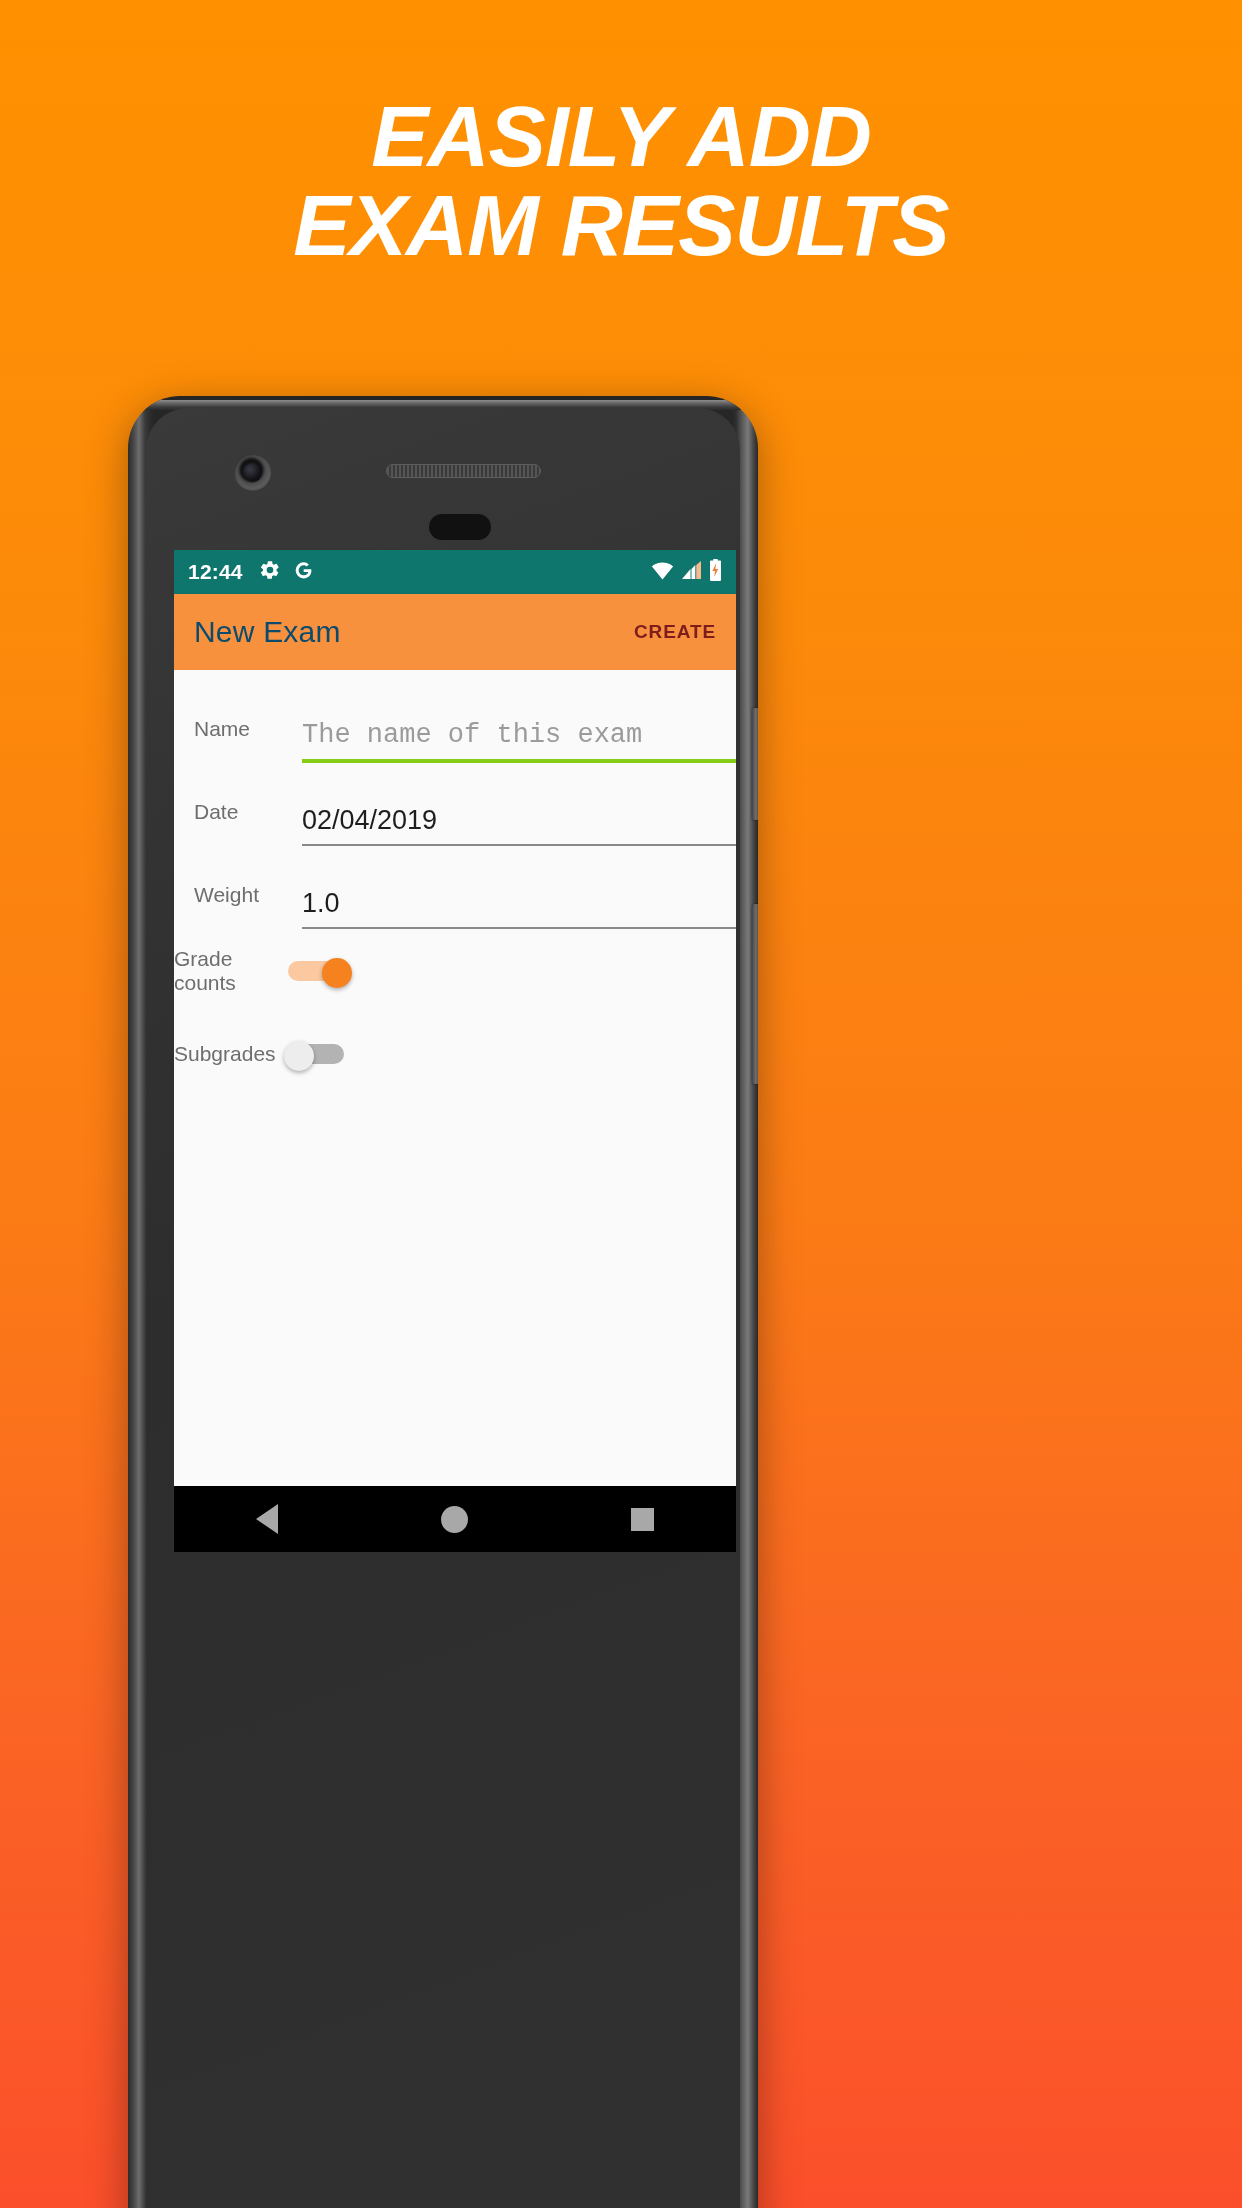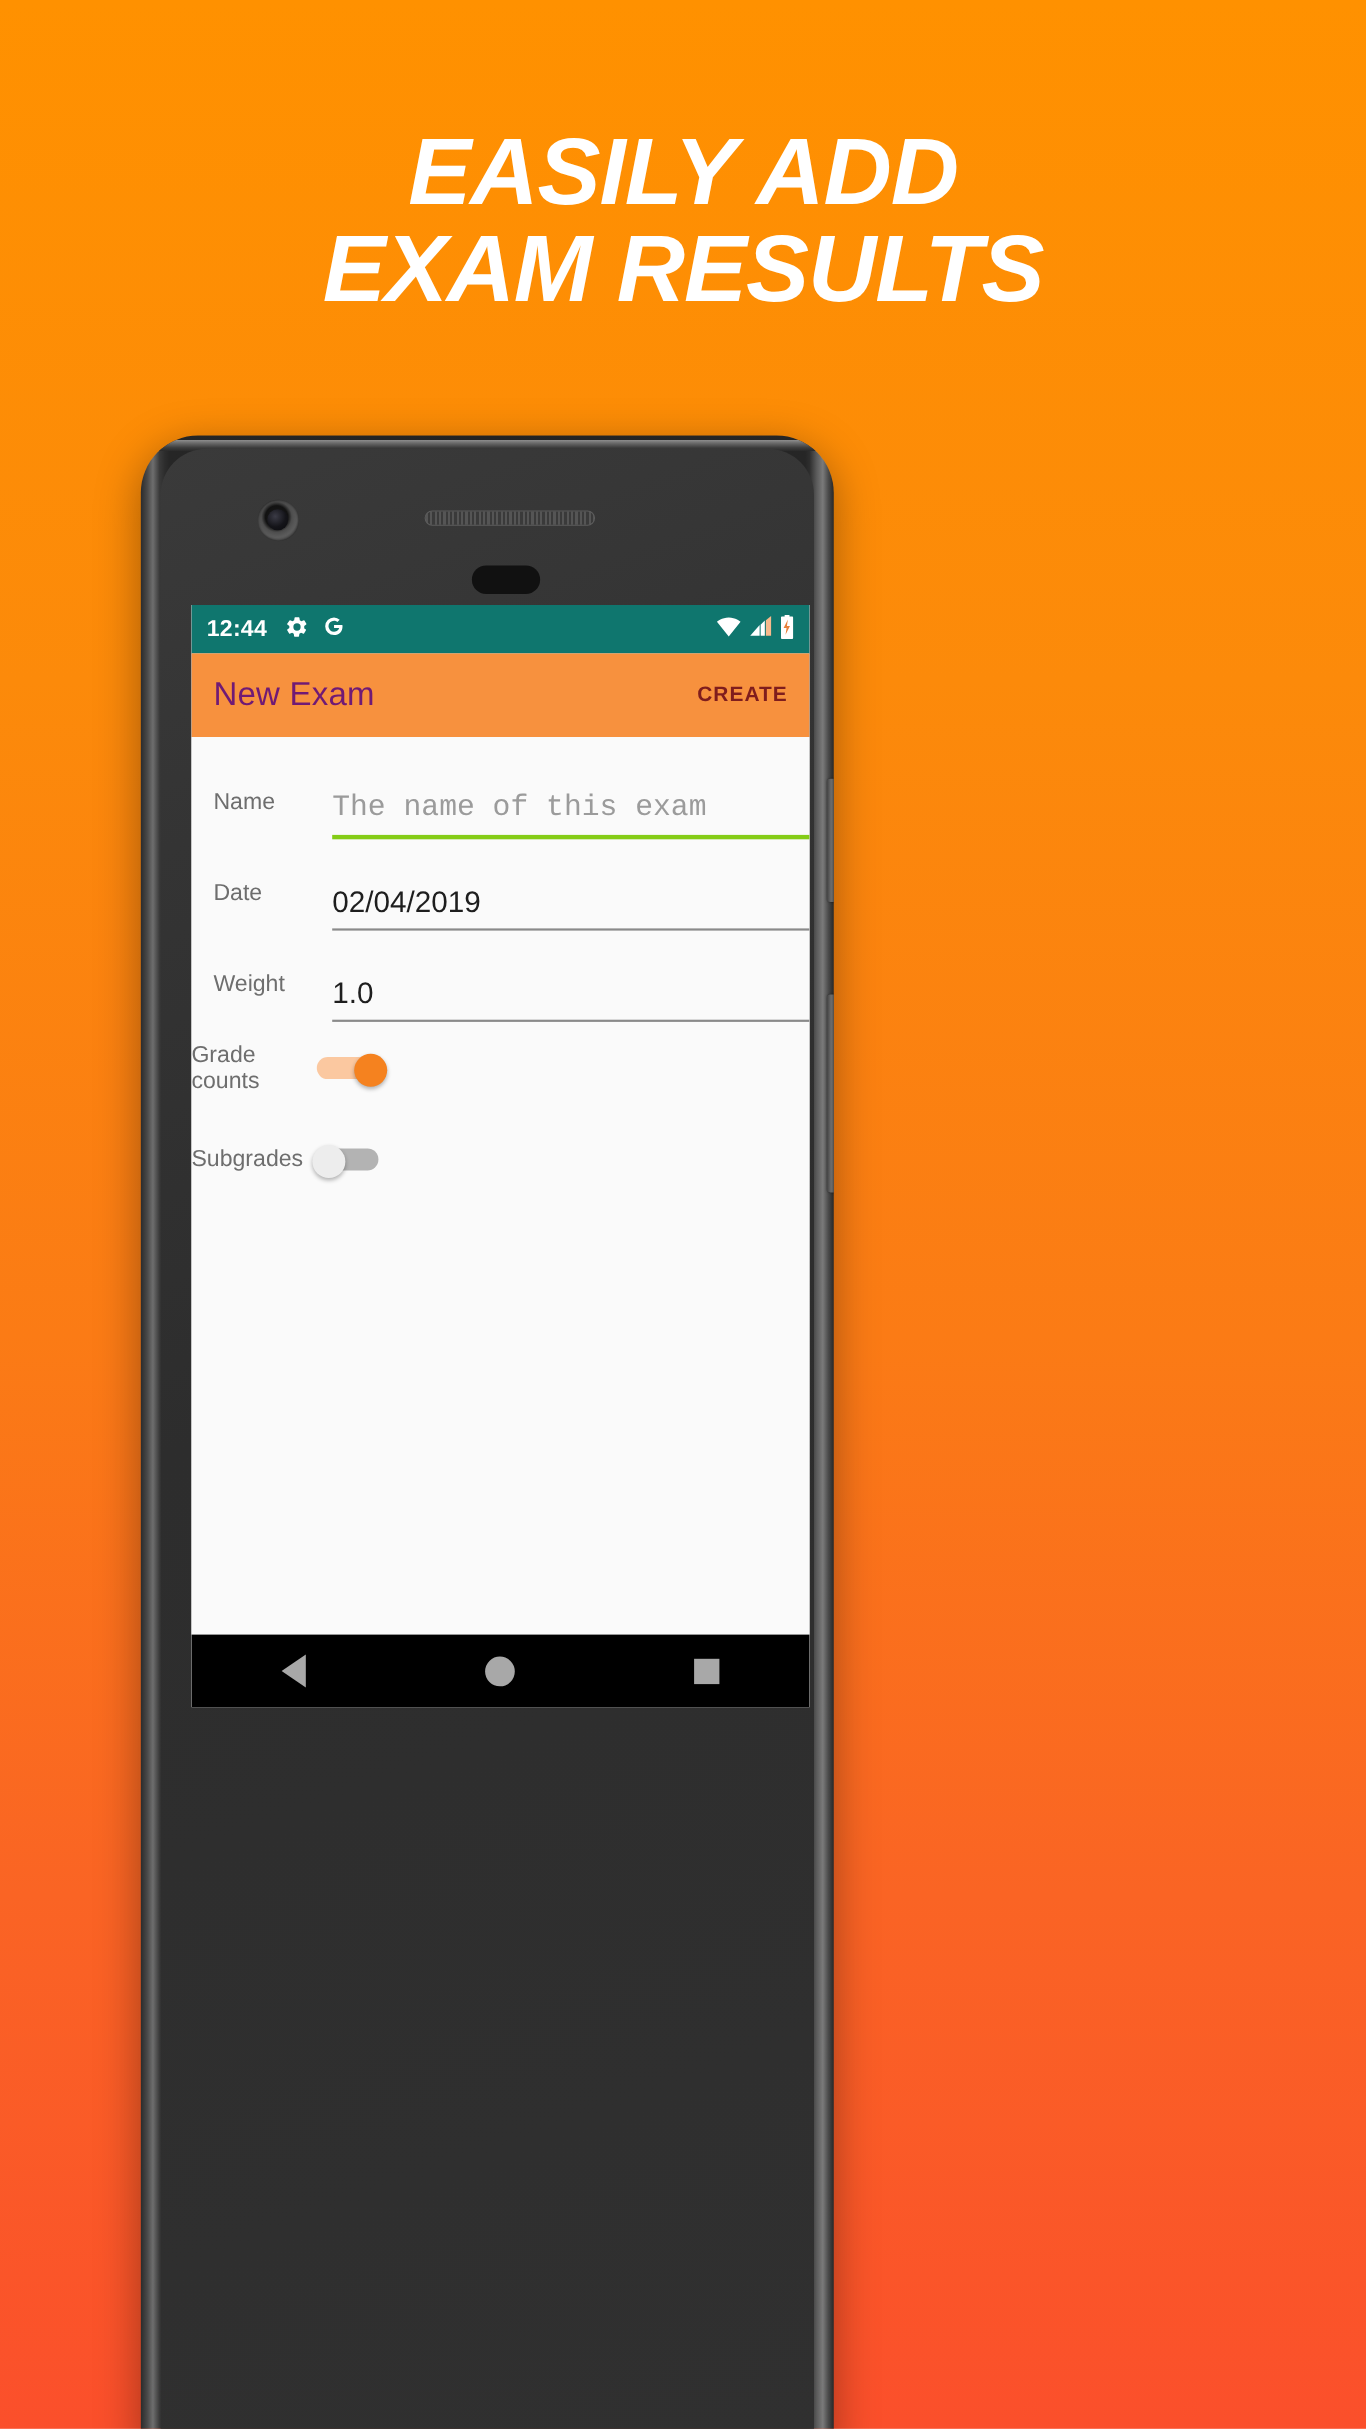--- a/index.html
+++ b/index.html
@@ -5,21 +5,21 @@
   * { margin:0; padding:0; box-sizing:border-box; }
   html,body { width:1242px; height:2208px; overflow:hidden; }
   body {
     font-family:"Liberation Sans", sans-serif;
     background:linear-gradient(180deg,#FF9100 0%,#FC8A0A 28%,#FB7B15 55%,#FA6424 78%,#FB4F2B 100%);
     position:relative;
   }
 
   
   .headline {
-    position:absolute; top:112px; left:0; width:1242px;
+    position:absolute; top:92px; left:0; width:1242px;
     text-align:center; color:#FFFFFF;
     font-size:86px; line-height:1.03;
     font-weight:bold; font-style:italic;
     letter-spacing:-1px;
     font-family:"Liberation Sans", sans-serif;
   }
   .headline .hl-line { display:block; white-space:nowrap; }
 
   
   .phone {
@@ -96,21 +96,21 @@
   .sb-left-icons { display:flex; align-items:center; gap:12px; margin-left:16px; }
   .sb-spacer { flex:1; }
   .sb-right-icons { display:flex; align-items:center; gap:7px; }
   .ic { display:block; }
 
   .appbar {
     height:76px; flex:0 0 76px; background:#F7913E;
     display:flex; align-items:center; padding:0 20px;
     box-shadow:0 1px 3px rgba(0,0,0,.12);
   }
-  .appbar-title { color:#701a75; font-size:30px; font-weight:normal; letter-spacing:.2px; }
+  .appbar-title { color:#0c4a6e; font-size:30px; font-weight:normal; letter-spacing:.2px; }
   .appbar-action {
     margin-left:auto; color:#7f1d1d; font-size:19px;
     font-weight:bold; letter-spacing:.9px;
   }
 
   .form { flex:1; background:#FAFAFA; padding-top:10px; }
 
   .field-row {
     display:flex; align-items:flex-end;
     padding:0 0 0 20px; height:83px;

